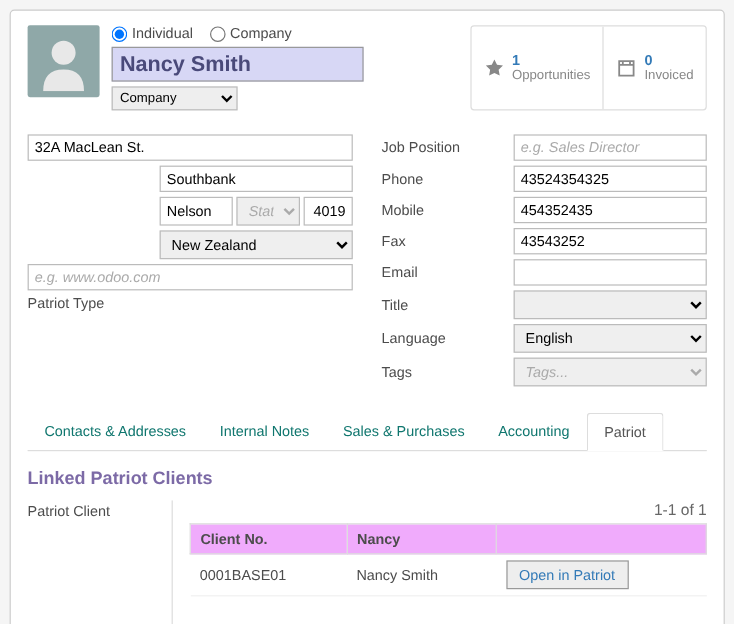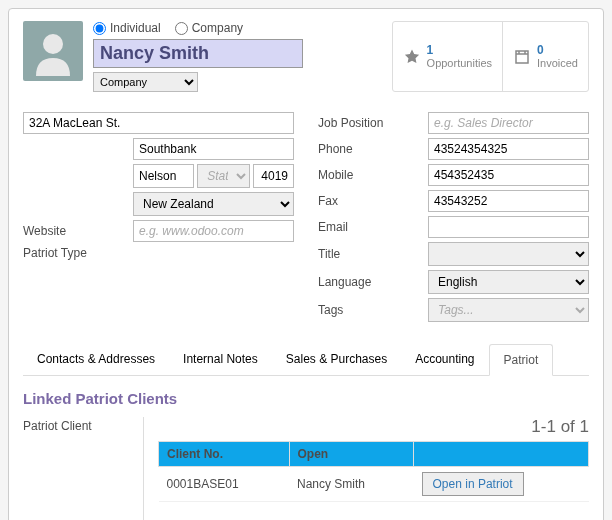--- a/index.html
+++ b/index.html
@@ -22,29 +22,29 @@
 .stat .stack { display:flex; flex-direction:column; line-height:1.1; }
 .fields { display:flex; margin-top: 20px; gap: 24px; }
 .col { flex:1; }
 .row { display:flex; align-items:center; margin-bottom: 4px; }
 .row .lbl { width: 110px; color:#4c4c4c; }
 .row .ctrl { flex:1; }
 .row input[type=text], .row select { border:1px solid #bbb; padding:3px 5px; font-size:12px; width:100%; }
 .row input::placeholder { color:#aaa; font-style:italic; }
 .city-row { display:flex; gap:3px; }
 .tabs { display:flex; border-bottom:1px solid #ddd; margin-top: 18px; }
-.tab { padding:8px 14px; color:#000000; cursor:pointer; font-size:12px; }
+.tab { padding:8px 14px; color:#0f766e; cursor:pointer; font-size:12px; }
 .tab.active { border:1px solid #ddd; border-bottom:1px solid #fff; margin-bottom:-1px; border-radius:3px 3px 0 0; color:#555; }
 .section-title { color:#7c6aa6; font-size:15px; margin:14px 0 10px; font-weight:bold;}
 .linked { display:flex; gap:10px; }
 .linked-lbl { width:110px; padding-top:2px; }
 .linked-body { flex:1; border-left:1px solid #ddd; padding-left:14px; }
-.count-row { text-align:right; font-size:17px; color:#666; margin-bottom:4px;}
+.count-row { text-align:right; font-size:13px; color:#666; margin-bottom:4px;}
 table { width:100%; border-collapse:collapse; }
-th { background:#0ea5e9; text-align:left; padding:5px 8px; border:1px solid #ddd; font-size:12px; font-weight:bold;}
+th { background:#f0abfc; text-align:left; padding:5px 8px; border:1px solid #ddd; font-size:12px; font-weight:bold;}
 td { padding:5px 8px; border-bottom:1px solid #f0f0f0; font-size:12px; }
 .open-btn { border:1px solid #999; background:#eee; color:#337ab7; padding:4px 10px; font-size:12px; cursor:pointer;}
 .spacer { height:50px; }
 </style>
 </head>
 <body>
 
 <div class="card">
   <div class="top">
     <div class="top-left">
@@ -106,21 +106,20 @@
         <input type="text" style="flex: 1.2 1 0%;" value="Nelson">
         <select style="flex:1;color:#aaa;font-style:italic"><option>State</option></select>
         <input type="text" style="flex: 0.7 1 0%; text-align: right;" value="4019">
       </div>
         </div>
       <div class="row">
           <div class="lbl"></div>
           <div class="ctrl"><select><option>New Zealand</option></select></div>
         </div>
       <div class="row">
-          <div class="lbl">Website</div>
         <div class="ctrl"><input type="text" placeholder="e.g. www.odoo.com" style=""></div>
         </div>
       <div class="row">
           <div class="lbl">Patriot Type</div>
         </div>
     </div>
     <div class="col">
       <div class="row">
           <div class="lbl">Job Position</div>
         <div class="ctrl"><input type="text" placeholder="e.g. Sales Director" style=""></div>
@@ -166,21 +165,21 @@
 
   <div class="section-title">Linked Patriot Clients</div>
   <div class="linked">
     <div class="linked-lbl">Patriot Client</div>
     <div class="linked-body">
       <div class="count-row">1-1 of 1</div>
       <table>
         <thead>
             <tr>
           <th>Client No.</th>
-          <th>Open</th>
+          <th>Nancy</th>
           <th></th>
         </tr>
           </thead>
         <tbody>
           <tr>
             <td>0001BASE01</td>
             <td>Nancy Smith</td>
             <td><button class="open-btn">Open in Patriot</button></td>
           </tr>
         </tbody>

